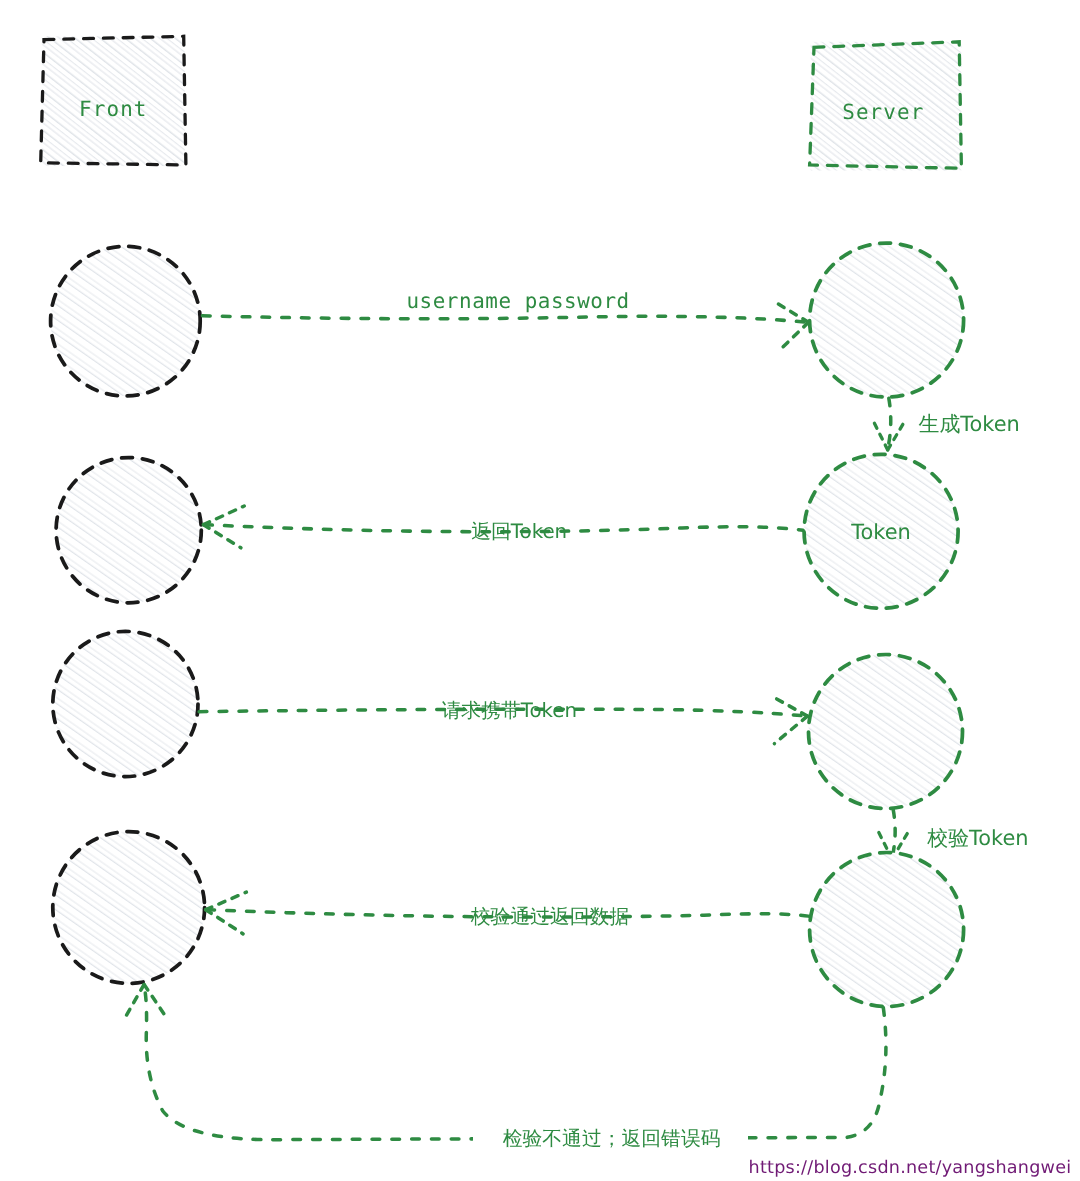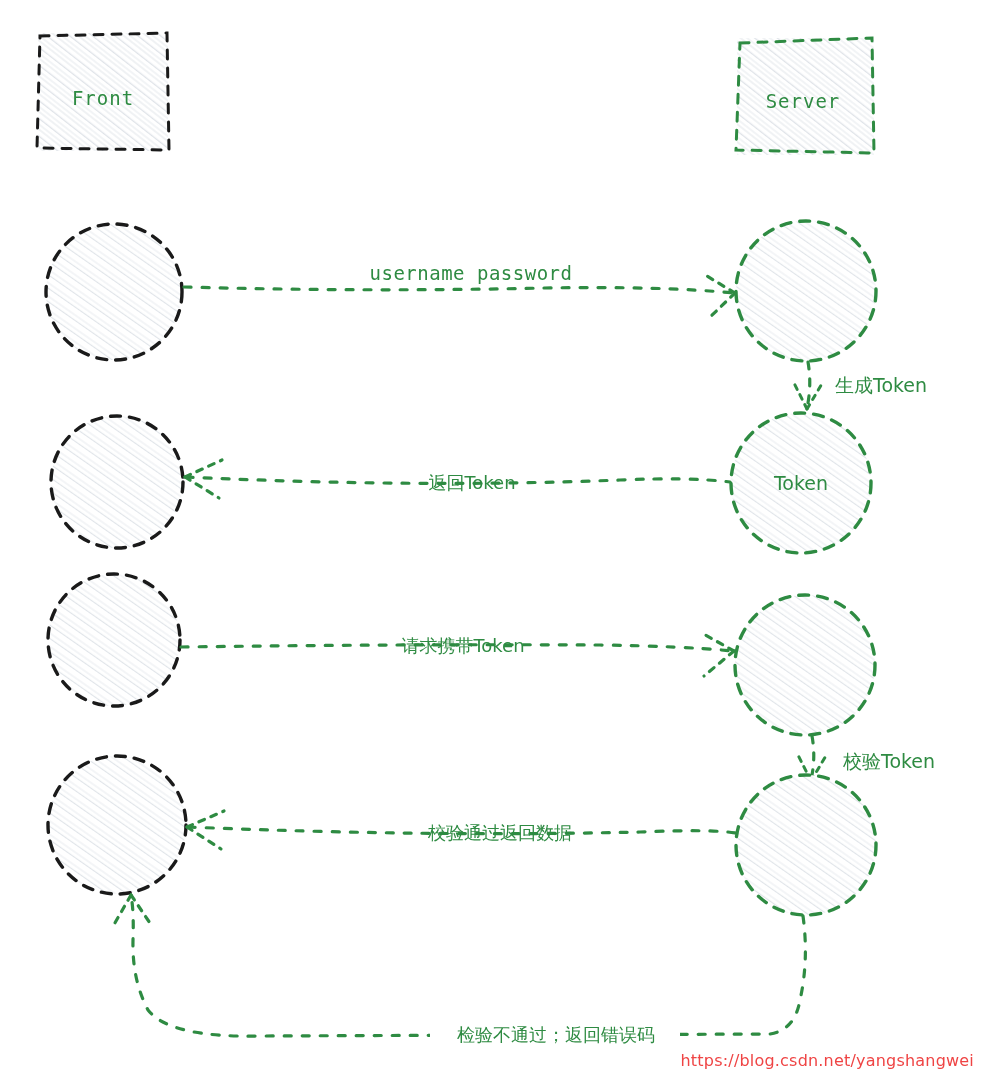--- a/index.html
+++ b/index.html
@@ -48,21 +48,21 @@
     font-family: "DejaVu Sans", "Liberation Sans", sans-serif;
     font-size: 19px;
     fill: #2e8b42;
   }
   .watermark {
     position: absolute;
     right: 8px;
     bottom: 4px;
     font-family: "DejaVu Sans", "Liberation Sans", sans-serif;
     font-size: 16px;
-    color: #ef4444;
+    color: #701a75;
     letter-spacing: 0.2px;
     user-select: none;
   }
 </style>
 </head>
 <body>
 
 <svg id="diagram-canvas" viewBox="0 0 982 1074" xmlns="http://www.w3.org/2000/svg">
 
   <defs>

